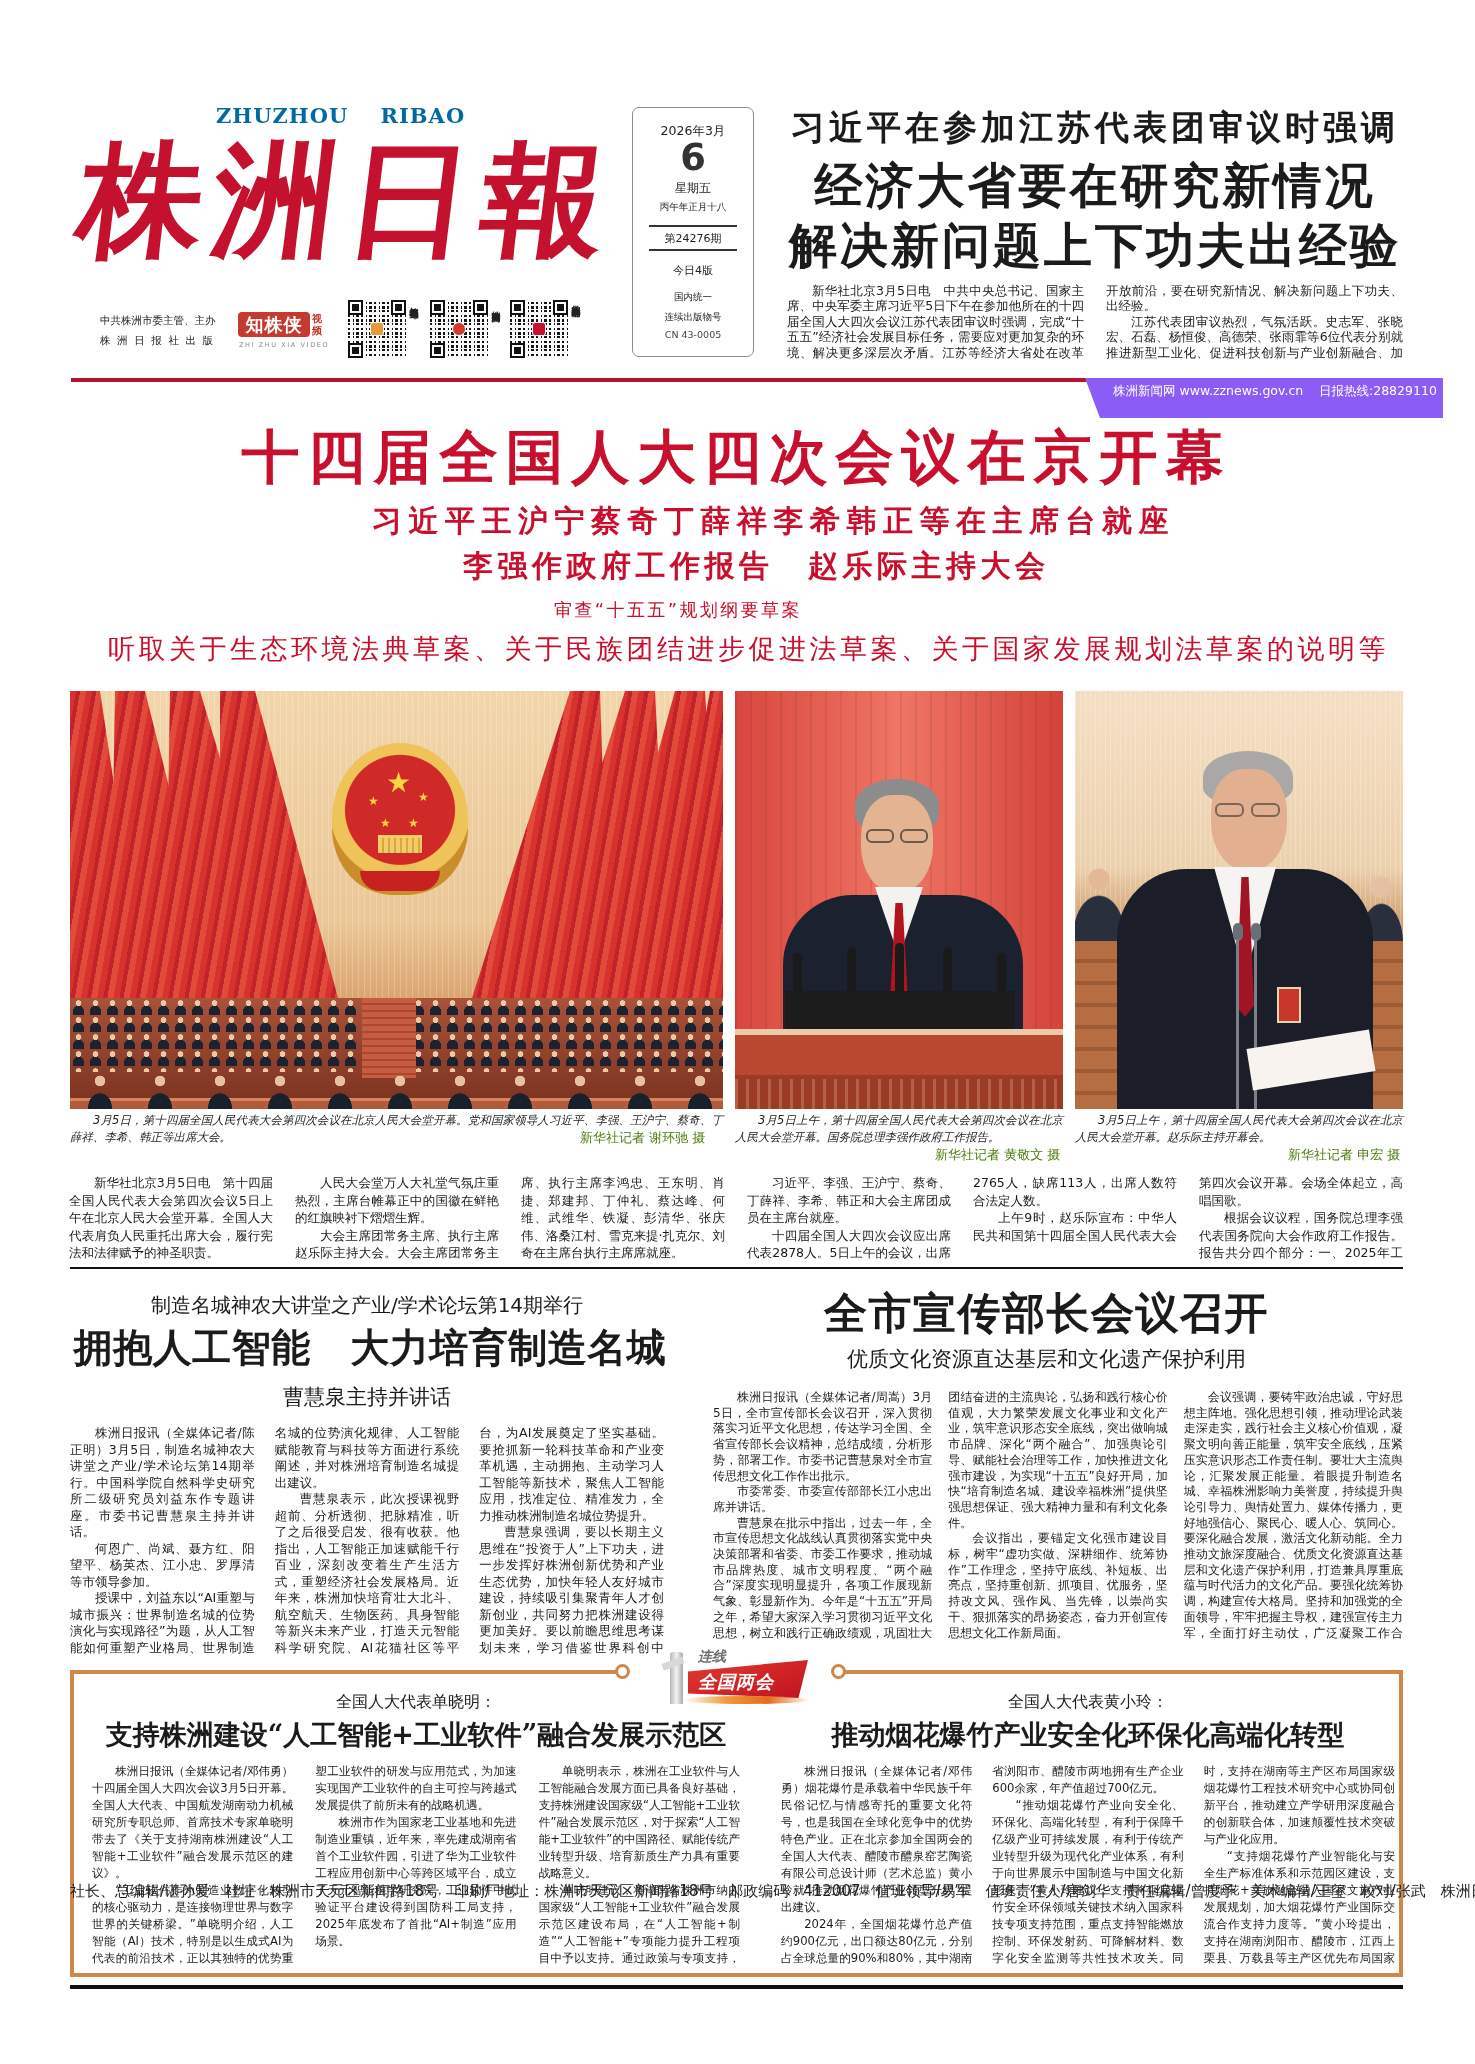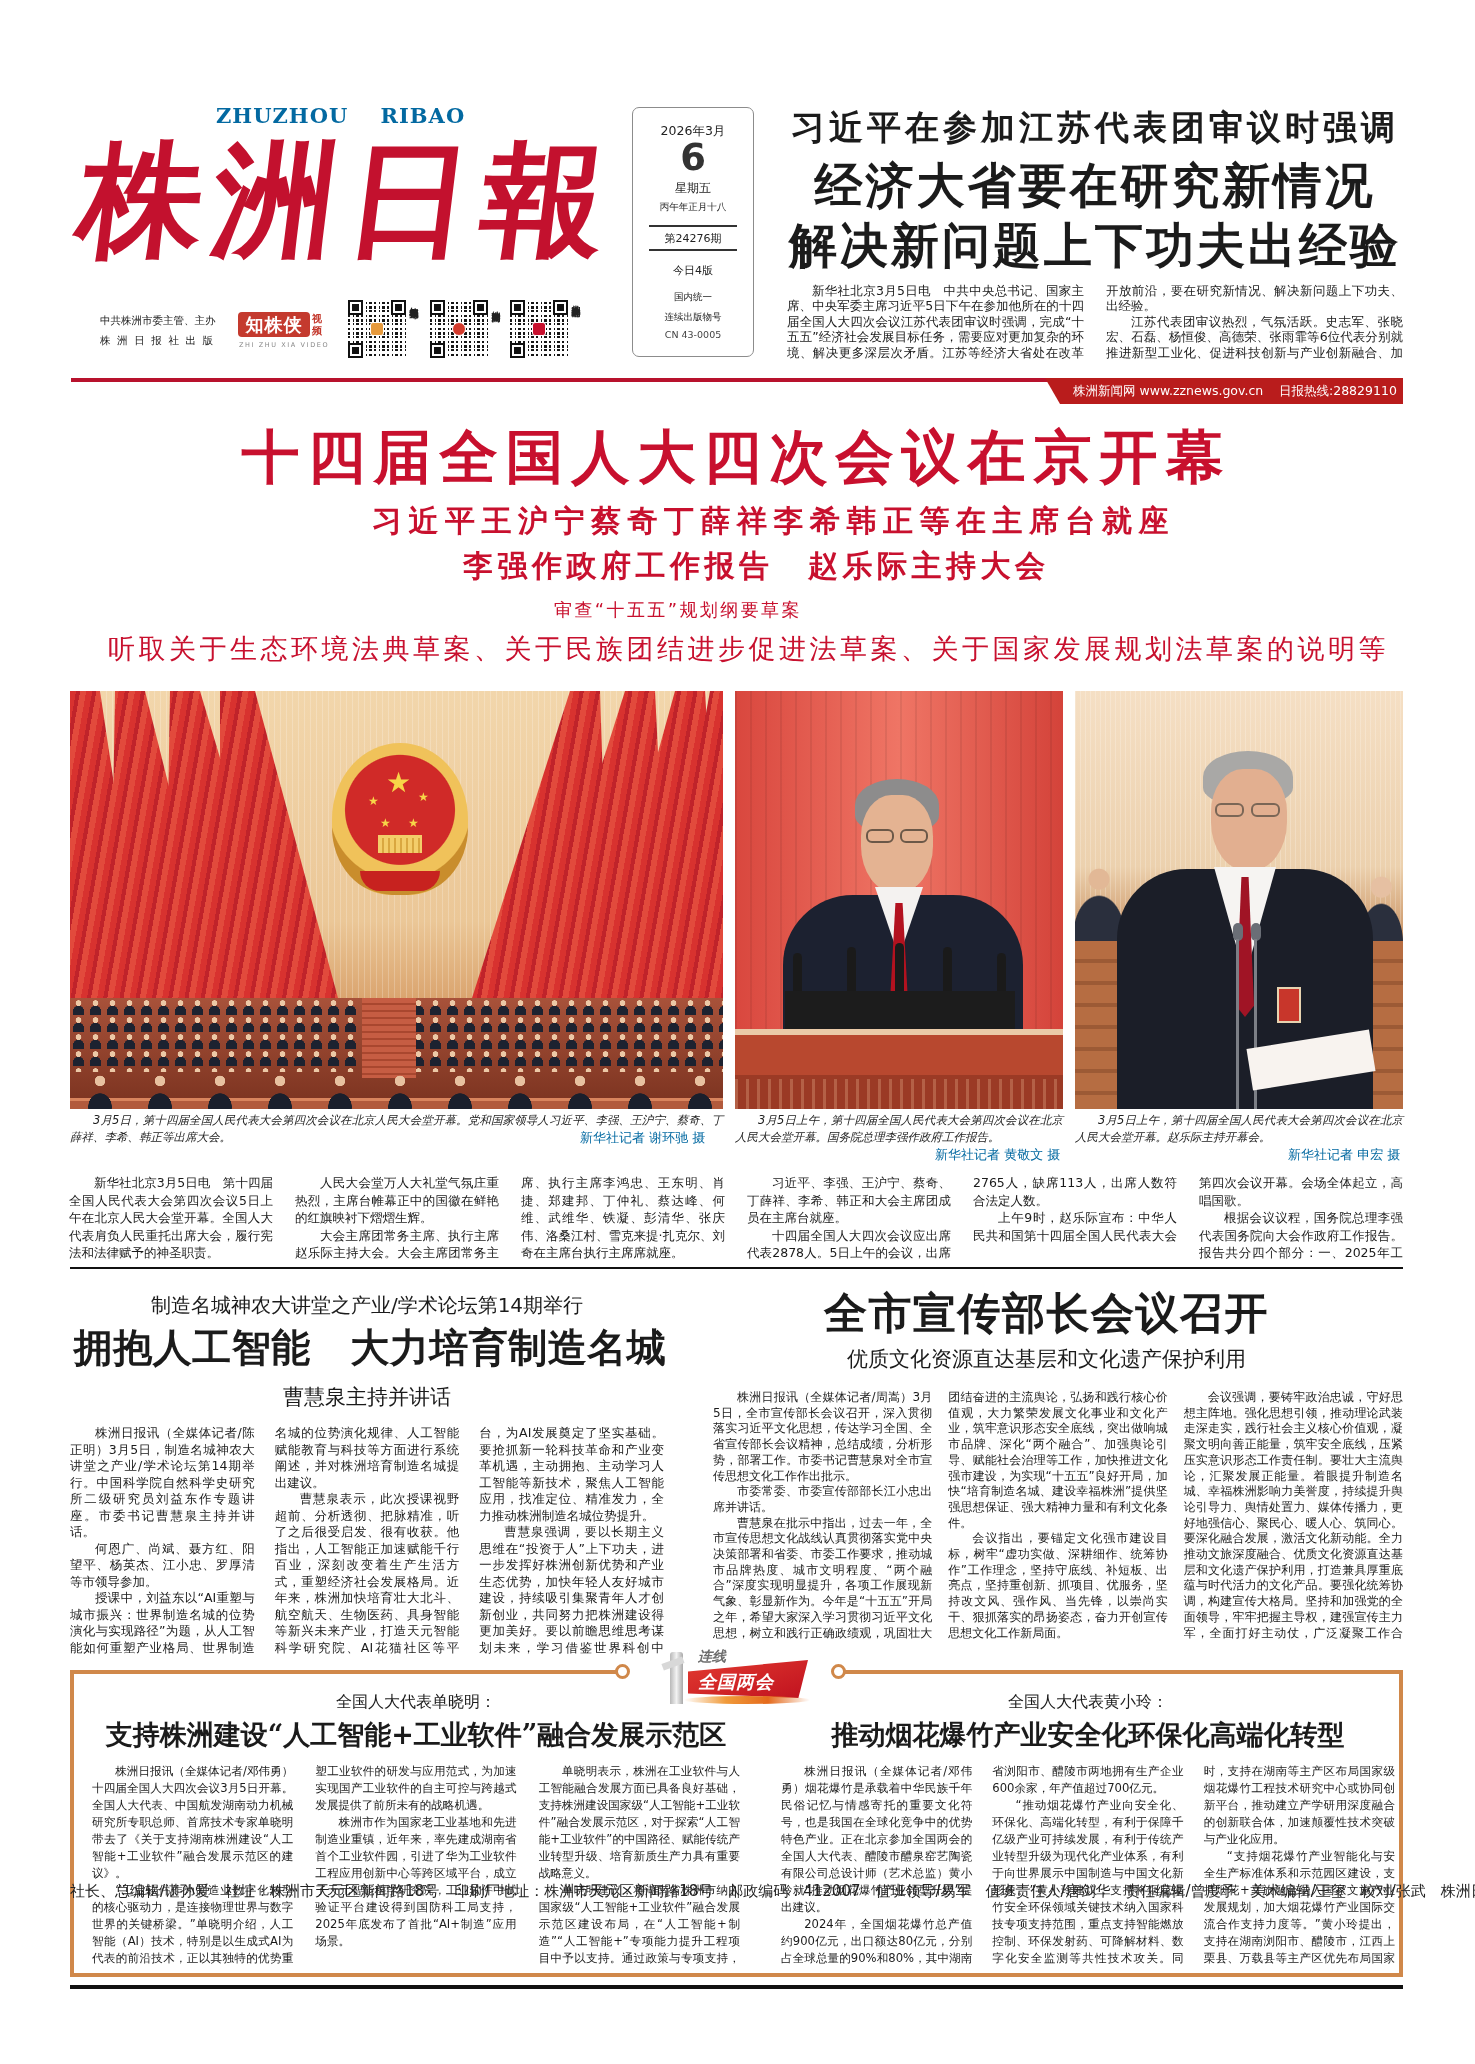--- a/index.html
+++ b/index.html
@@ -26,21 +26,21 @@
 .datebox .d{position:absolute;left:0;width:100%;white-space:nowrap}
 .datebox .hr{position:absolute;left:16px;width:88px;height:1.5px;background:#333}
 
 .ts-h1{left:787px;top:106px;width:616px;text-align:center;font-size:34px;line-height:42px;font-weight:700;letter-spacing:4px;white-space:nowrap}
 .ts-h2{left:787px;top:155px;width:616px;text-align:center;font-size:48px;line-height:60px;font-weight:900;letter-spacing:3px;white-space:nowrap}
 .ts-h3{left:787px;top:215px;width:616px;text-align:center;font-size:48px;line-height:60px;font-weight:900;letter-spacing:3px;white-space:nowrap}
 .cols{column-fill:auto;overflow:hidden;text-align:justify}
 .cols p{text-indent:2em}
 .ts-body{left:787px;top:283px;width:616px;height:78px;column-count:2;column-gap:22px;font-size:12.5px;line-height:15.4px}
 .redline{left:71px;top:378px;width:1332px;height:4px;background:#b8122d}
-.redtab{left:1045px;top:378px;width:358px;height:26px;background:#b91c1c;clip-path:polygon(0 0,100% 0,100% 100%,15px 100%)}
+.redtab{left:1085px;top:378px;width:358px;height:40px;background:#8b5cf6;clip-path:polygon(0 0,100% 0,100% 100%,15px 100%)}
 .redtab span{position:absolute;top:6px;color:#fff;font-size:12.5px;line-height:14px;white-space:nowrap}
 
 .mh1{left:70px;top:421px;width:1333px;text-align:center;font-size:58px;line-height:72px;font-weight:900;letter-spacing:8px;color:#c8102e;white-space:nowrap}
 .mh2{left:372px;top:501px;font-size:30px;line-height:40px;font-weight:700;letter-spacing:6.5px;color:#c8102e;white-space:nowrap}
 .mh3{left:463px;top:546px;font-size:30px;line-height:40px;font-weight:700;letter-spacing:4.5px;color:#c8102e;white-space:nowrap}
 .mh4{left:554px;top:593px;font-size:18px;line-height:34px;font-weight:400;letter-spacing:2.4px;color:#c8102e;white-space:nowrap}
 .mh5{left:108px;top:632px;font-size:27px;line-height:34px;font-weight:400;letter-spacing:3.5px;color:#c8102e;white-space:nowrap}
 
 .photo{position:absolute;top:691px;height:418px;overflow:hidden}
 .p1{left:70px;width:653px;background:repeating-linear-gradient(90deg,rgba(255,255,255,.22) 0 1px,transparent 1px 6px),linear-gradient(180deg,#f2d6ab 0%,#ebc797 55%,#d9a26c 75%)}
@@ -52,21 +52,21 @@
 .emblem .ribbon{position:absolute;left:28px;top:128px;width:80px;height:20px;background:#c7221f;border-radius:0 0 40px 40px}
 .seats{position:absolute;left:0;top:307px;width:653px;height:111px;background:linear-gradient(#a8523a,#7a321f)}
 .seat-rows{position:absolute;left:0;top:0;width:653px;height:74px;background-image:radial-gradient(circle at 50% 30%,#ecc8a6 0 2.6px,transparent 3.1px),radial-gradient(ellipse 6px 7px at 50% 85%,#1d2230 96%,transparent 100%);background-size:17px 17px}
 .aisle{position:absolute;left:292px;top:0;width:54px;height:80px;background:repeating-linear-gradient(180deg,#c65d43 0 5px,#a9472f 5px 7px)}
 .front-row{position:absolute;left:0;top:72px;width:653px;height:39px;background-image:radial-gradient(circle at 50% 28%,#e8c1a0 0 5px,transparent 5.5px),radial-gradient(ellipse 12px 14px at 50% 95%,#1a1f2c 96%,transparent 100%),linear-gradient(180deg,transparent 0 28px,#d9845d 28px 31px,#b25a3c 31px);background-size:60px 39px,60px 39px,100% 100%}
 .p2{left:735px;width:328px;background:repeating-linear-gradient(90deg,rgba(0,0,0,.07) 0 2px,transparent 2px 15px),linear-gradient(90deg,#d9473e,#ef7565 50%,#d4433a)}
 .p3{left:1075px;width:328px;background:repeating-linear-gradient(90deg,rgba(255,255,255,.22) 0 1px,transparent 1px 5px),linear-gradient(180deg,#f5dfc4 0%,#ecd1ae 42%,#c99162 60%,#a6673f 100%)}
 .fig{position:absolute}
 
 .cap{font-size:11.5px;line-height:17px;font-style:italic;text-indent:2em;text-align:justify;color:#222}
-.credit{font-size:13px;line-height:17px;white-space:nowrap;color:#0369a1}
+.credit{font-size:13px;line-height:17px;white-space:nowrap;color:#4d7c0f}
 .lead-body{left:69px;top:1174px;width:1334px;height:89px;column-count:6;column-gap:22px;font-size:12.5px;line-height:17.6px}
 .rule{left:70px;top:1267px;width:1333px;height:2px;background:#111}
 
 .s2-kicker{left:70px;top:1291px;width:594px;text-align:center;font-size:20px;line-height:28px;white-space:nowrap}
 .s2-h{left:70px;top:1324px;width:600px;text-align:center;font-size:39px;line-height:48px;font-weight:900;letter-spacing:0.5px;white-space:nowrap}
 .s2-sub{left:70px;top:1383px;width:594px;text-align:center;font-size:21px;line-height:28px;font-weight:300;white-space:nowrap}
 .s2-body{left:70px;top:1425px;width:594px;height:232px;column-count:3;column-gap:20px;font-size:12.5px;line-height:16.5px}
 .s3-h{left:690px;top:1287px;width:713px;text-align:center;font-size:43px;line-height:52px;font-weight:900;letter-spacing:1.5px;white-space:nowrap}
 .s3-sub{left:690px;top:1345px;width:713px;text-align:center;font-size:21px;line-height:28px;font-weight:300;white-space:nowrap}
 .s3-body{left:713px;top:1390px;width:690px;height:252px;column-count:3;column-gap:16px;font-size:12px;line-height:15.7px}

